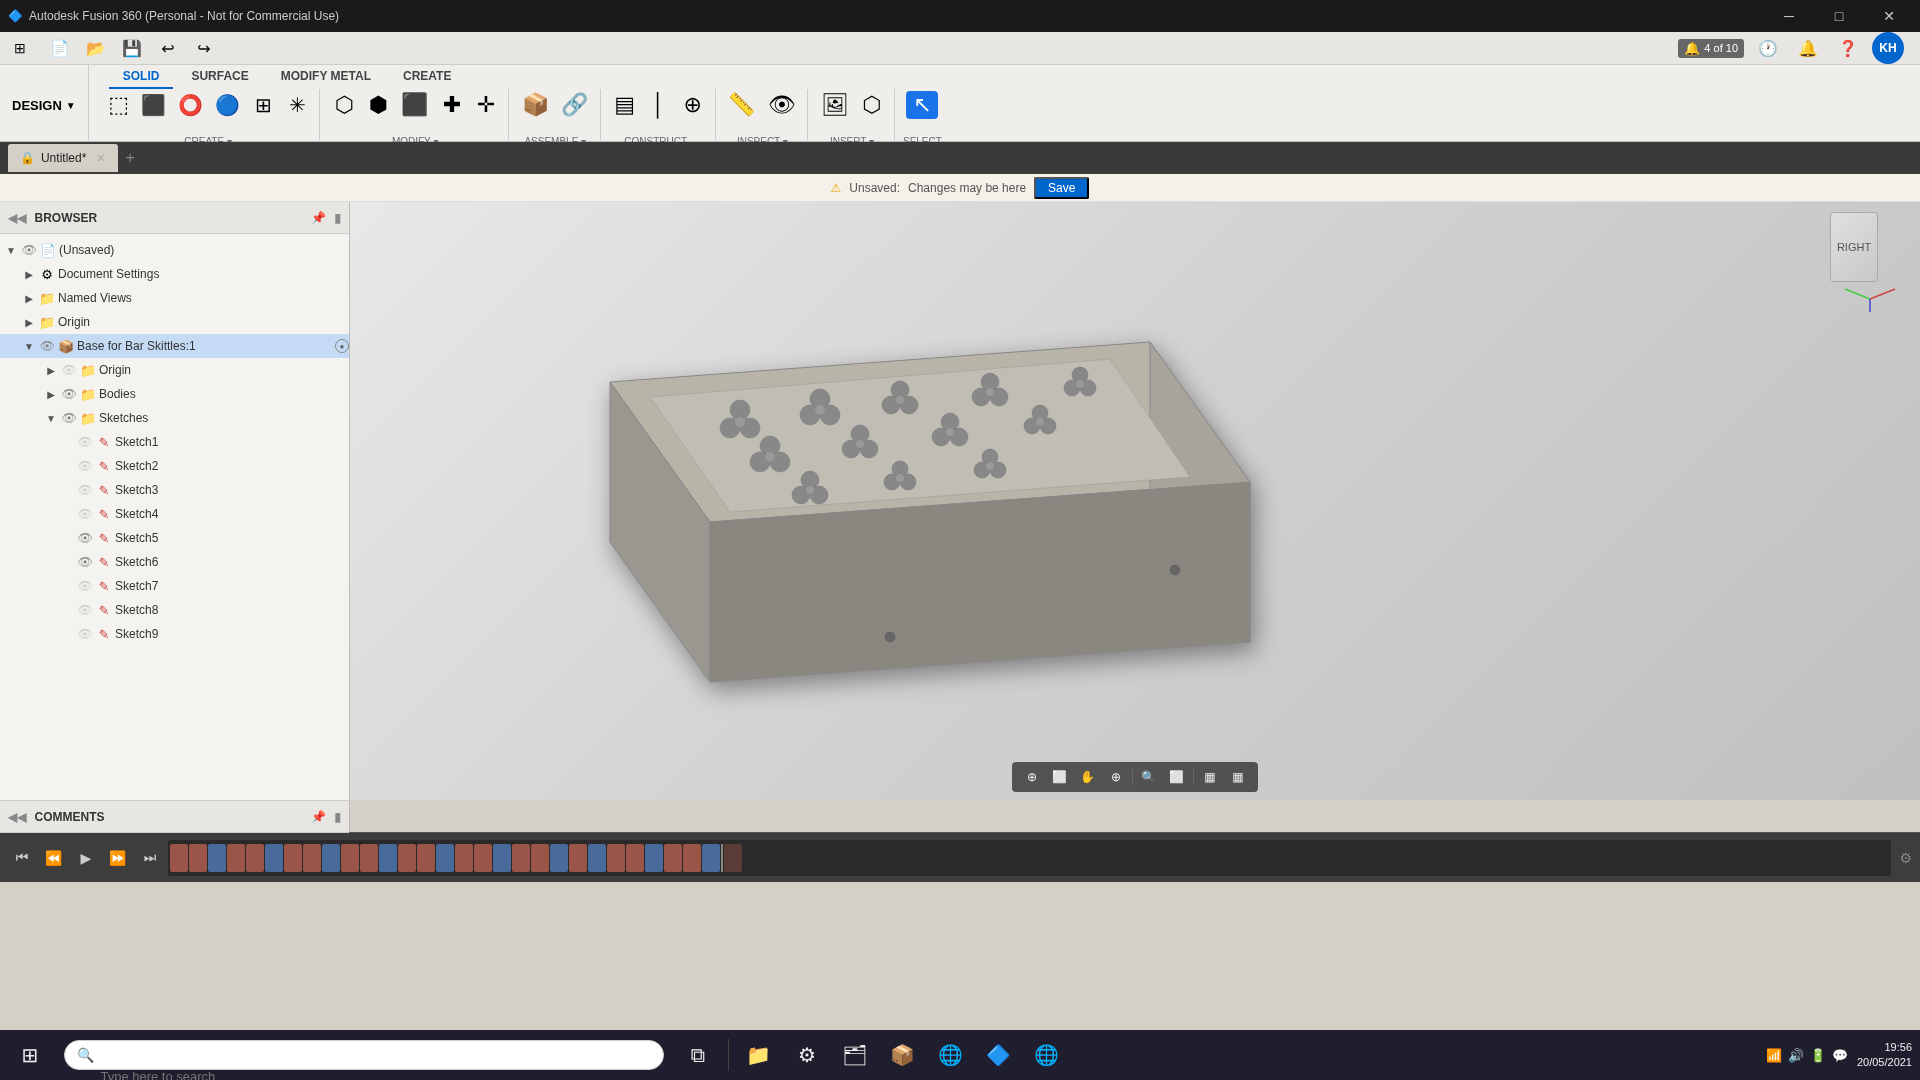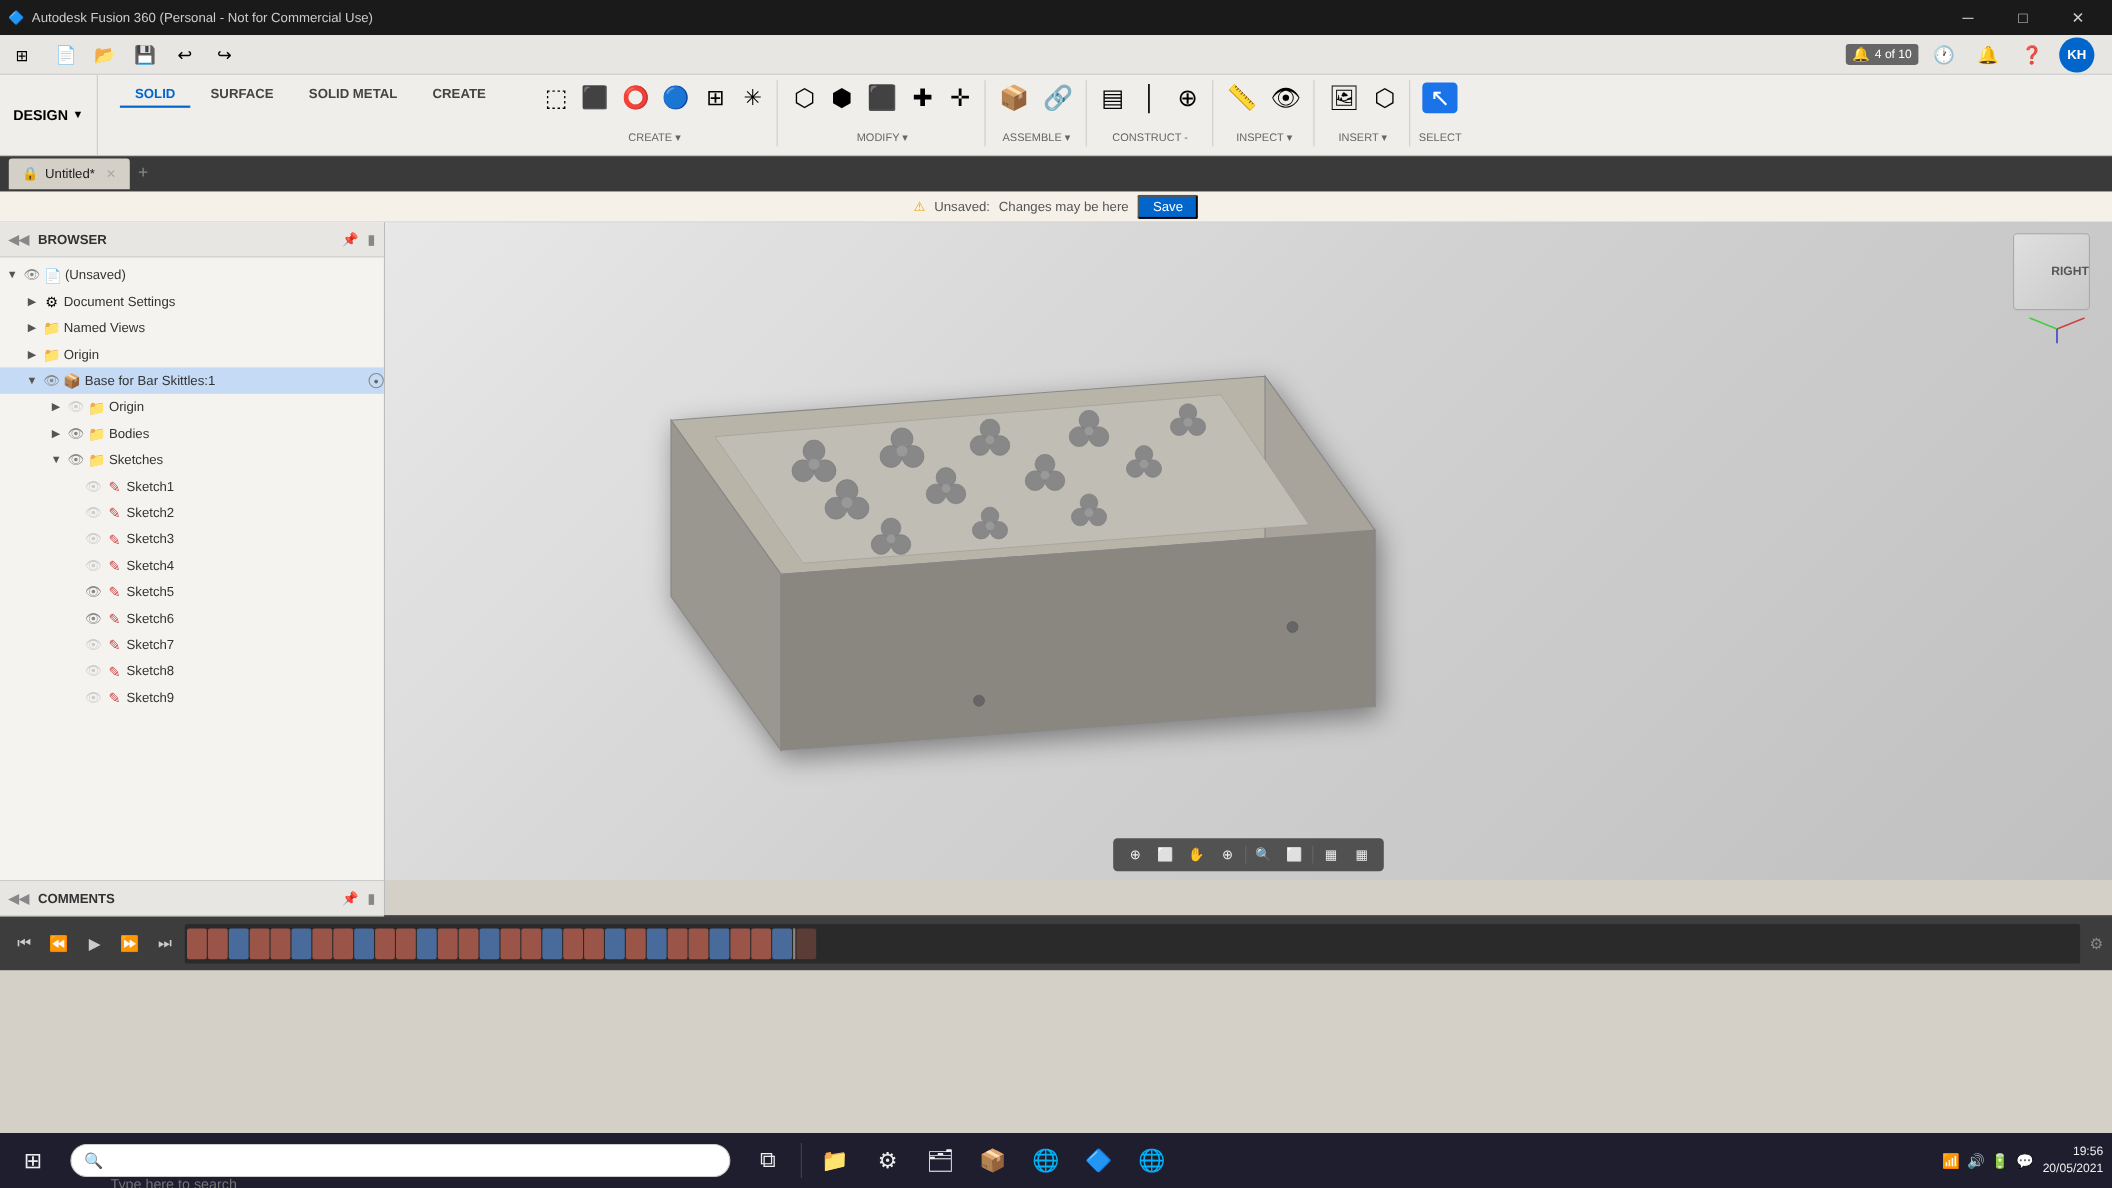--- a/index.html
+++ b/index.html
@@ -200,30 +200,30 @@
 
     
     #viewcube {
       position: absolute;
       top: 10px;
       right: 10px;
       width: 80px;
       height: 80px;
     }
     .viewcube-box {
-      width: 70px;
+      width: 48px;
       height: 70px;
       background: linear-gradient(135deg, #e0e0e0, #c8c8c8);
       border: 1px solid #aaa;
       border-radius: 4px;
       display: flex;
       align-items: center;
-      justify-content: flex-end;
+      justify-content: center;
       font-size: 11px;
-      font-weight: 700;
+      font-weight: 400;
       color: #555;
       cursor: pointer;
     }
 
     
     #timeline {
       height: 50px;
       background: #3d3d3d;
       display: flex;
       align-items: center;
@@ -440,25 +440,25 @@
     </div>
   </div>
 
   <div style="display:flex;align-items:stretch;height:80px;">
 
     <div style="display:flex;align-items:center;padding:0 12px;border-right:1px solid #ccc;cursor:pointer;">
       <span style="font-weight:700;font-size:13px;">DESIGN</span>
       <span style="margin-left:4px;font-size:10px;">▼</span>
     </div>
 
-    <div style="display:flex;flex-direction:row;flex:1;">
+    <div style="display:flex;flex-direction:column;flex:1;">
       <div id="ribbon-tabs">
         <div class="ribbon-tab active">SOLID</div>
         <div class="ribbon-tab">SURFACE</div>
-        <div class="ribbon-tab">SOLID METAL</div>
+        <div class="ribbon-tab">MODIFY METAL</div>
         <div class="ribbon-tab">CREATE</div>
       </div>
       <div id="ribbon-content">
 
         <div class="ribbon-group">
           <div class="ribbon-group-items">
             <div class="ribbon-btn">
               <span class="icon">⬚</span>
             </div>
             <div class="ribbon-btn">

